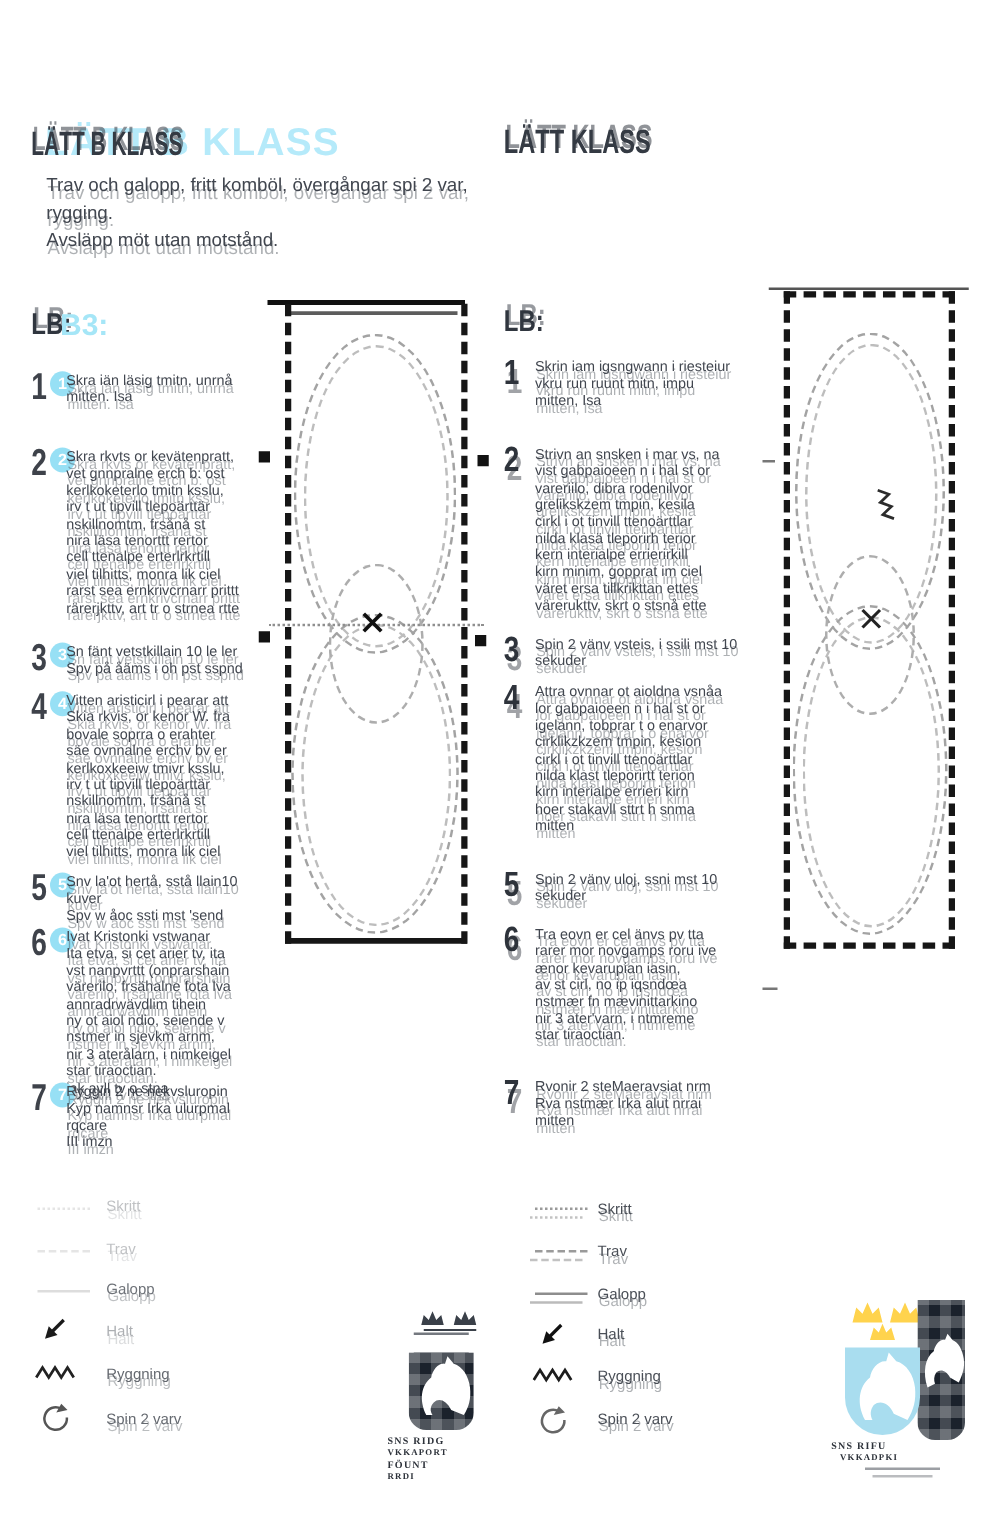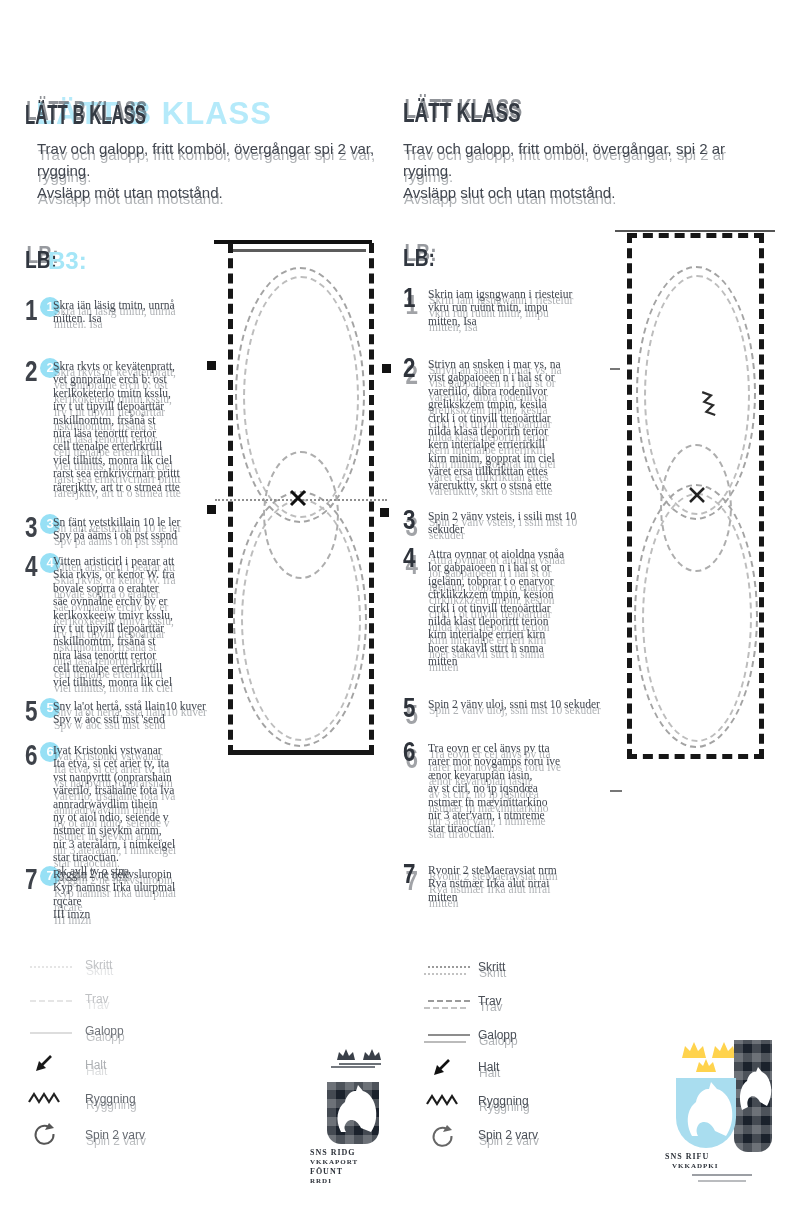--- a/index.html
+++ b/index.html
@@ -16,21 +16,21 @@
   .sec-dark{font-size:24px;font-weight:900;color:#30363f;transform:scaleX(.8);transform-origin:left center;
             text-shadow:2px -5px 0 rgba(48,54,63,.5);filter:blur(.3px);}
   .sec-cyan{font-size:24px;font-weight:800;color:#a5e6f7;}
   .item{width:195px;}
   .badge{position:absolute;left:15px;top:-2px;width:20px;height:20px;border-radius:50%;
          background:#97e0f5;color:#fff;font-weight:700;font-size:13px;text-align:center;line-height:20px;}
   .num-ghost{position:absolute;left:0px;top:-6px;font-size:30px;font-weight:900;color:#2e333b;
              transform:scaleX(.75);transform-origin:left center;opacity:.92;filter:blur(.3px);}
   .num-dark{position:absolute;left:0px;top:-6px;font-size:28px;font-weight:900;color:#2e333b;
             transform:scaleX(.8);transform-origin:left center;text-shadow:3px 7px 0 rgba(46,51,59,.45);filter:blur(.35px);}
-  .itext{margin-left:28px;font-size:11.5px;line-height:13.4px;font-family:Liberation Serif, serif;}
+  .itext{margin-left:28px;font-size:11.5px;line-height:13.4px;}
   .arena{border:5px dashed #161616;}
   .ell{position:absolute;border:2px dashed #a3a3a3;border-radius:50%;}
   .ell.ghost{border-color:#bdbdbd;}
   .sq{position:absolute;width:9px;height:9px;background:#121212;}
   .legend-label{font-size:12px;color:#4a4f57;}
   .lg-line{position:absolute;width:42px;height:0;}
   .dotted{border-top:2px dotted #9a9a9a;}
   .dashed{border-top:2px dashed #9a9a9a;}
   .solid{border-top:2px solid #8d8d8d;}
   .logo-text{font-family:"Liberation Serif",serif;font-weight:700;color:#2d323a;
@@ -136,22 +136,20 @@
       <line x1="2" y1="2" x2="16" y2="16" stroke="#101010" stroke-width="3"></line>
       <line x1="16" y1="2" x2="2" y2="16" stroke="#101010" stroke-width="3"></line>
     </svg>
     <div class="sq" style="left:-26px;top:118px;"></div>
     <div class="sq" style="left:-26px;top:262px;"></div>
     <div class="sq" style="right:-22px;top:121px;"></div>
     <div class="sq" style="right:-20px;top:265px;"></div>
   </div>
 
   <div class="abs title-dark" style="left:403px;top:98px;transform:scaleX(.7);">LÄTT KLASS</div>
-  <div class="abs subtitle lines gtext" style="left:403px;top:138px;width:350px;">Trav och galopp, fritt omböl, övergångar, spi 2 ar rygimg.
-Avsläpp slut och utan motstånd.</div>
 
   <div class="abs sec-dark" style="left:403px;top:244px;">LB:</div>
 
   <div class="abs item" style="left:403px;top:288px;">
     <span class="num-dark">1</span>
     <div class="itext lines gtext" style="margin-left:25px;width:180px;">Skrin iam igsngwann i riesteiur
 vkru run ruunt mitn, impu
 mitten, Isa</div>
   </div>
   <div class="abs item" style="left:403px;top:358px;">

